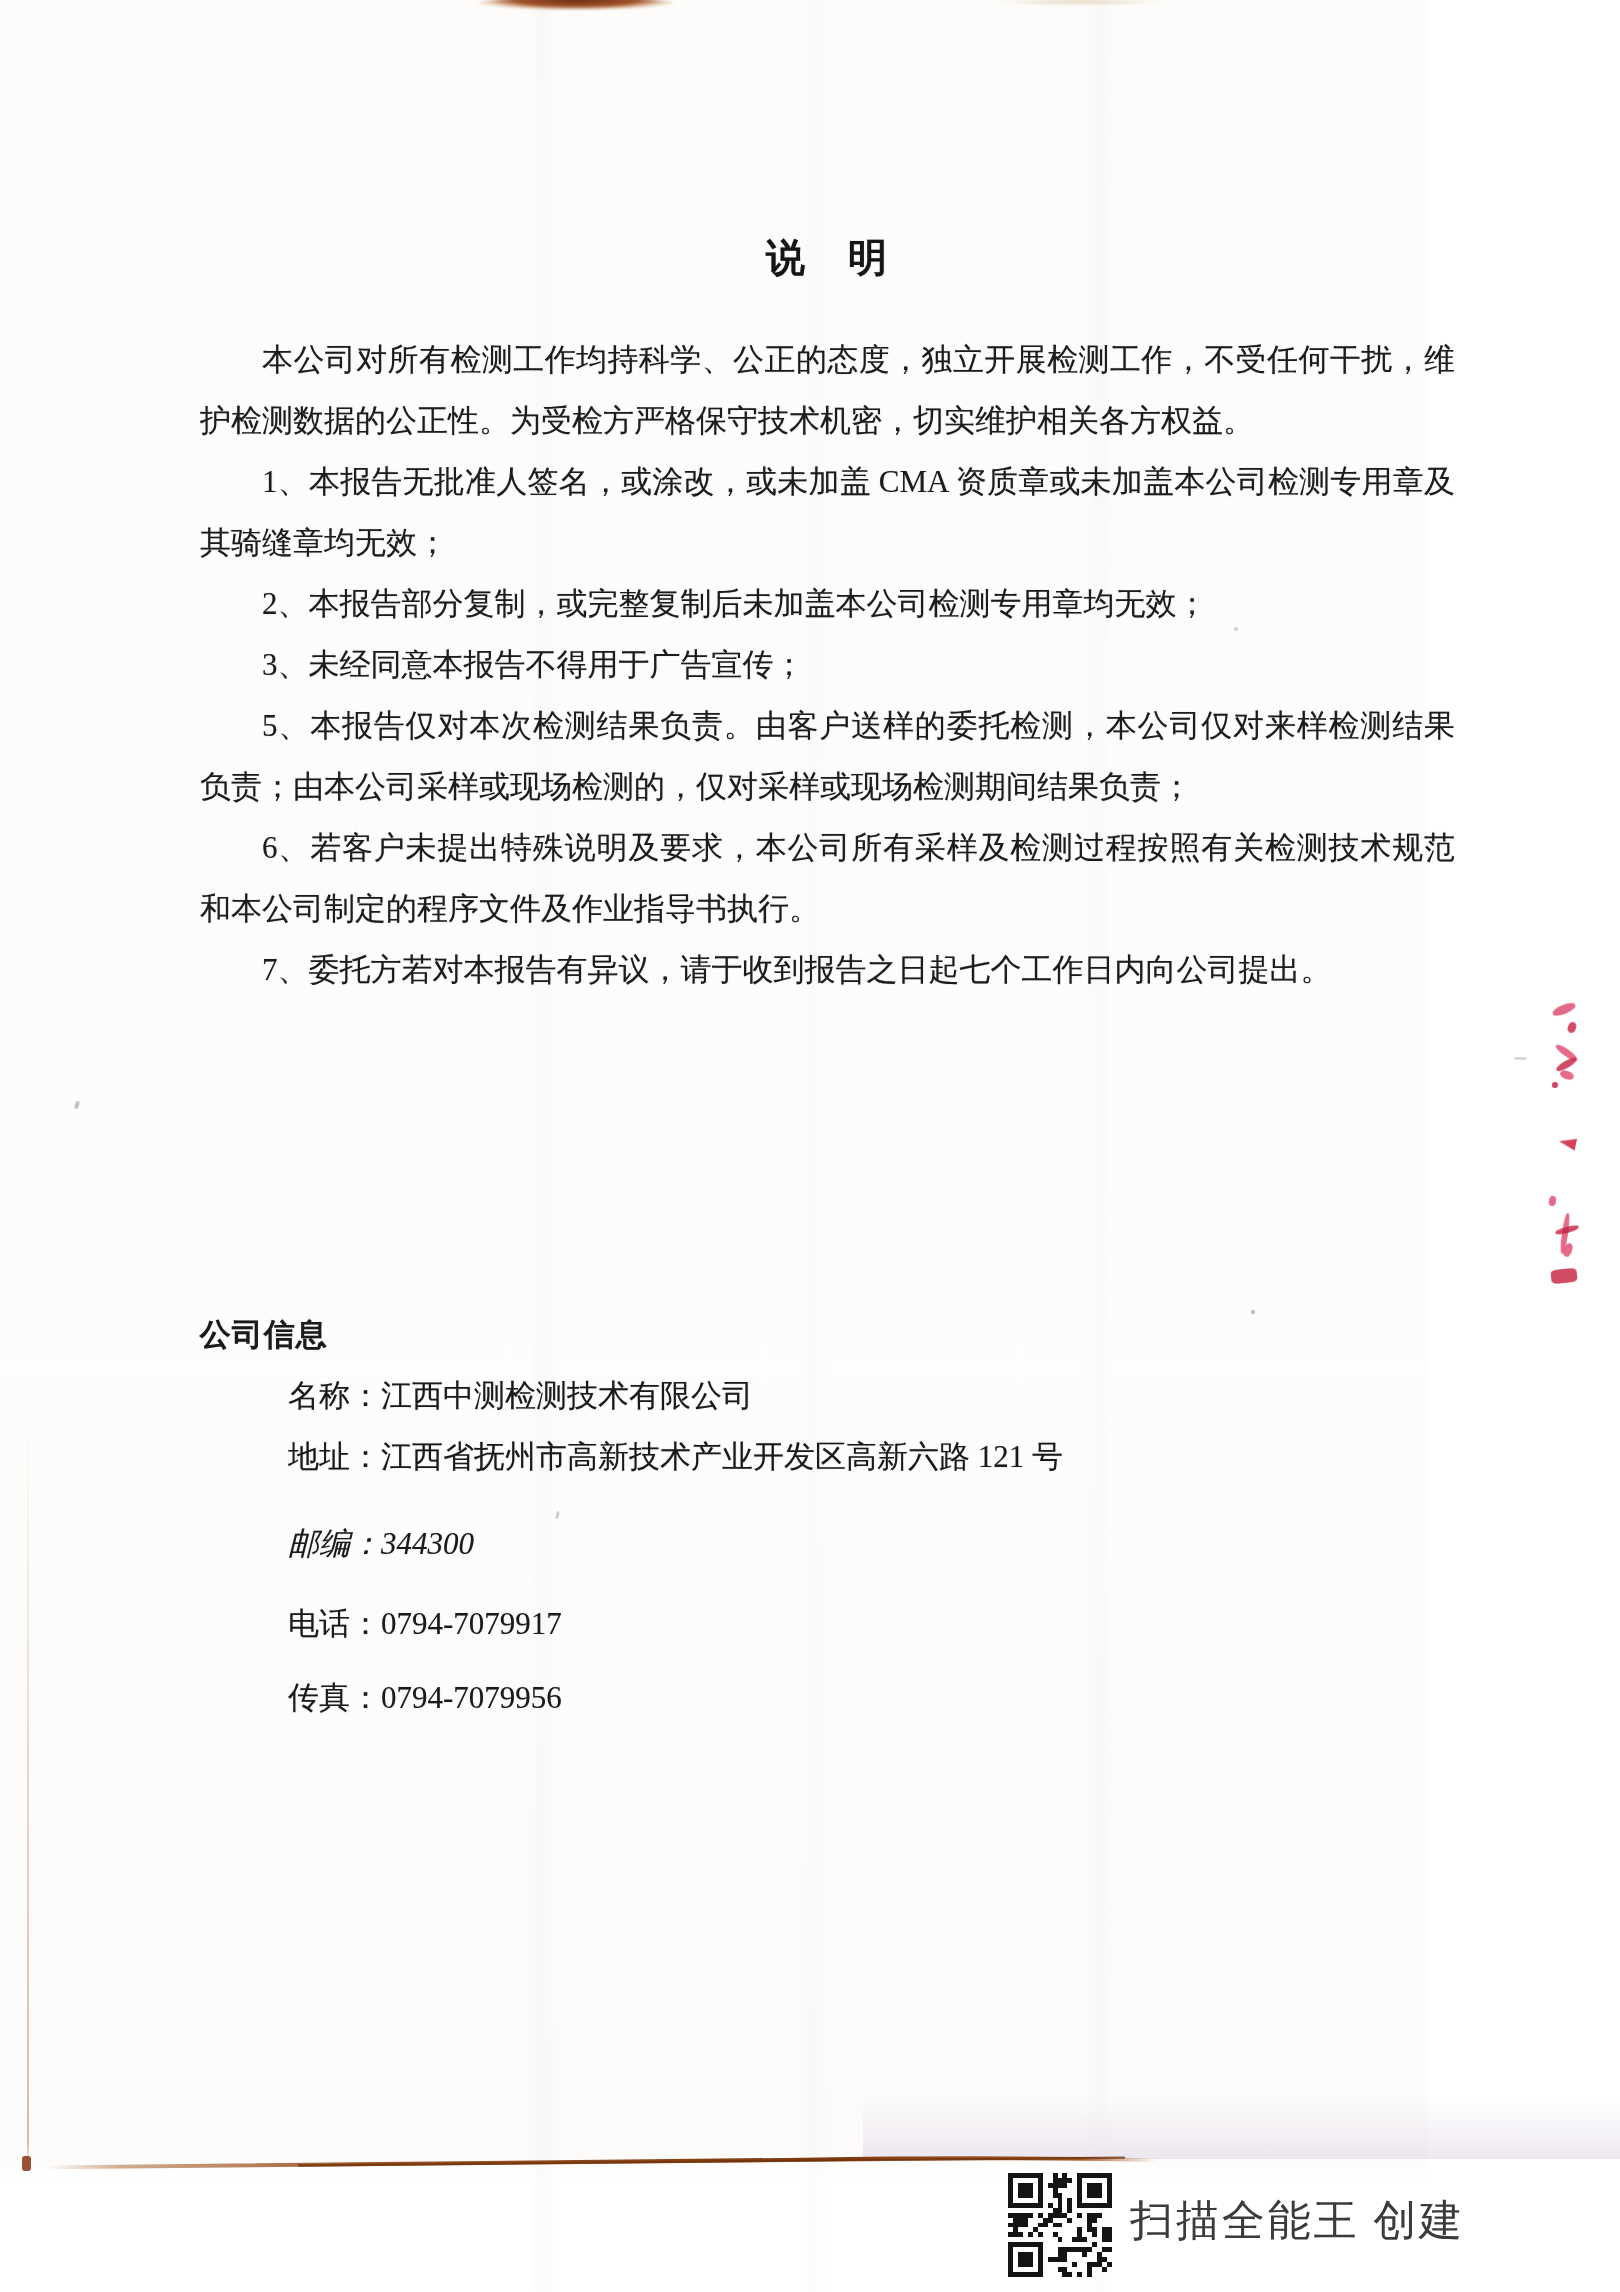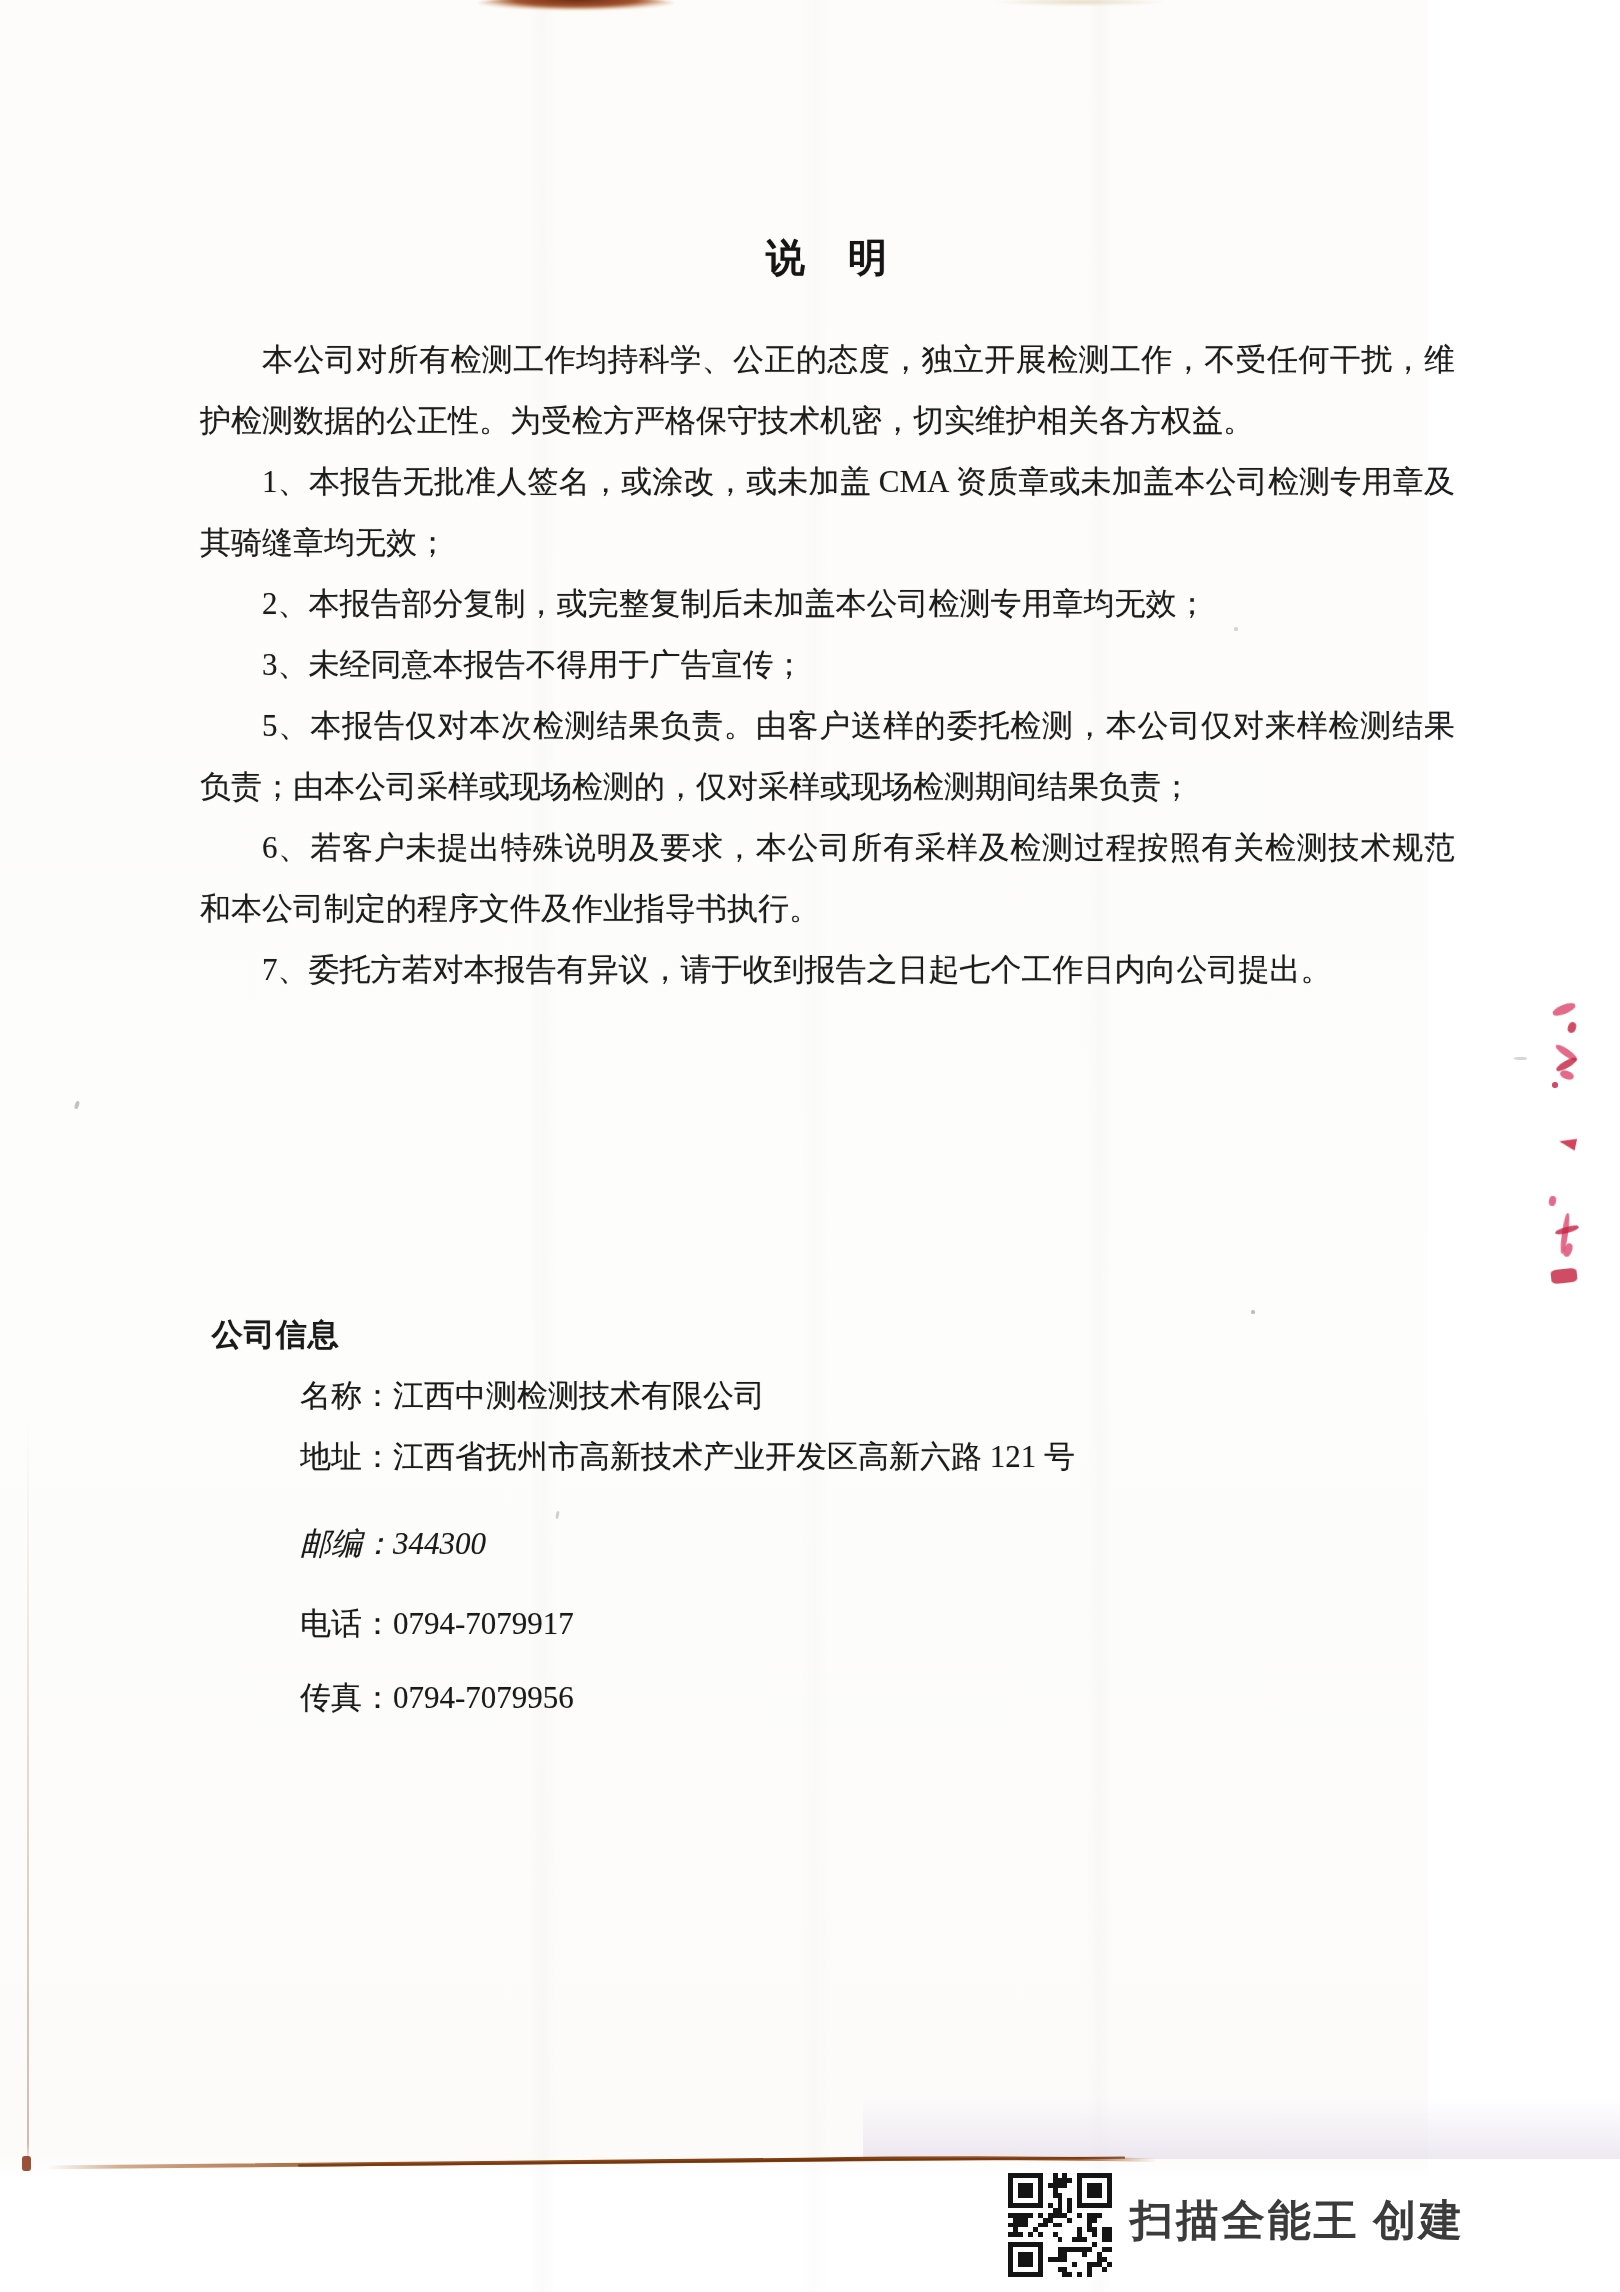--- a/index.html
+++ b/index.html
@@ -14,21 +14,21 @@
           linear-gradient(90deg,transparent 37%,rgba(0,0,0,0.014) 38%,transparent 39%),
           linear-gradient(90deg,transparent 56%,rgba(0,0,0,0.012) 57%,transparent 58%),
           linear-gradient(90deg,transparent 76%,rgba(0,0,0,0.014) 77%,transparent 78%);}
   .doc-title{position:absolute;top:233px;left:200px;width:1255px;margin:0;
         font-size:39px;line-height:49px;font-weight:bold;text-align:center;
         letter-spacing:2px;color:#151515;text-shadow:0 0 1px rgba(40,40,40,.45);}
   .doc-body{position:absolute;top:329px;left:200px;width:1255px;
         font-size:31px;line-height:61px;text-align:justify;
         color:#1c1c1c;text-shadow:0 0 1px rgba(50,50,50,.4);}
   .doc-body p{margin:0;text-indent:2em;}
-  .company{position:absolute;top:1304px;left:200px;width:1255px;
+  .company{position:absolute;top:1304px;left:188px;width:1255px;
         font-size:31px;line-height:61px;color:#1a1a1a;text-shadow:0 0 1px rgba(50,50,50,.4);}
   .company-heading{font-family:"Liberation Sans","DejaVu Sans",sans-serif;
         font-weight:bold;margin-left:11.8px;letter-spacing:1px;}
   .company-field{margin-left:100px;}
   .company-field.gap-lg{margin-top:25.5px;font-style:italic;}
   .company-field.gap-md{margin-top:19.6px;}
   .company-field.gap-sm{margin-top:12.7px;}
   
   .smudge-top{position:absolute;left:478px;top:-2.9px;width:196px;height:12.7px;border-radius:50%;
         background:radial-gradient(ellipse at 50% 20%,#6d2c10 0%,#a0522d 45%,rgba(190,120,60,.35) 65%,transparent 78%);
@@ -42,21 +42,21 @@
   .tint-band{position:absolute;left:863px;top:2098px;width:758px;height:61px;
         background:linear-gradient(180deg,rgba(236,230,240,.0),rgba(233,226,238,.55) 70%,rgba(226,218,232,.6) 100%);
         pointer-events:none;}
   .bottom-edge{position:absolute;left:0;top:2148px;width:1620px;height:33px;}
   .speck{position:absolute;background:#8a8a8a;border-radius:40%;}
   .ink-mark{position:absolute;background:#dd4a6e;border-radius:45%;opacity:.82;filter:blur(0.4px);}
   .ink-dark{background:#c62443;}
   .ink-tri{position:absolute;width:0;height:0;border-style:solid;opacity:.85;filter:blur(0.4px);}
   .camscanner{position:absolute;left:1008px;top:2173px;height:104px;}
   .camscanner-label{position:absolute;left:122px;top:22.5px;white-space:nowrap;
-        font-size:43px;line-height:49px;color:#3b3b3b;letter-spacing:2.9px;font-weight:bold;}
+        font-size:43px;line-height:49px;color:#3b3b3b;letter-spacing:2.9px;}
   .qr{display:block;}
 </style>
 </head>
 <body>
 
 <div class="page">
 
   <div class="smudge-top"></div>
   <div class="smudge-top-2"></div>
 

